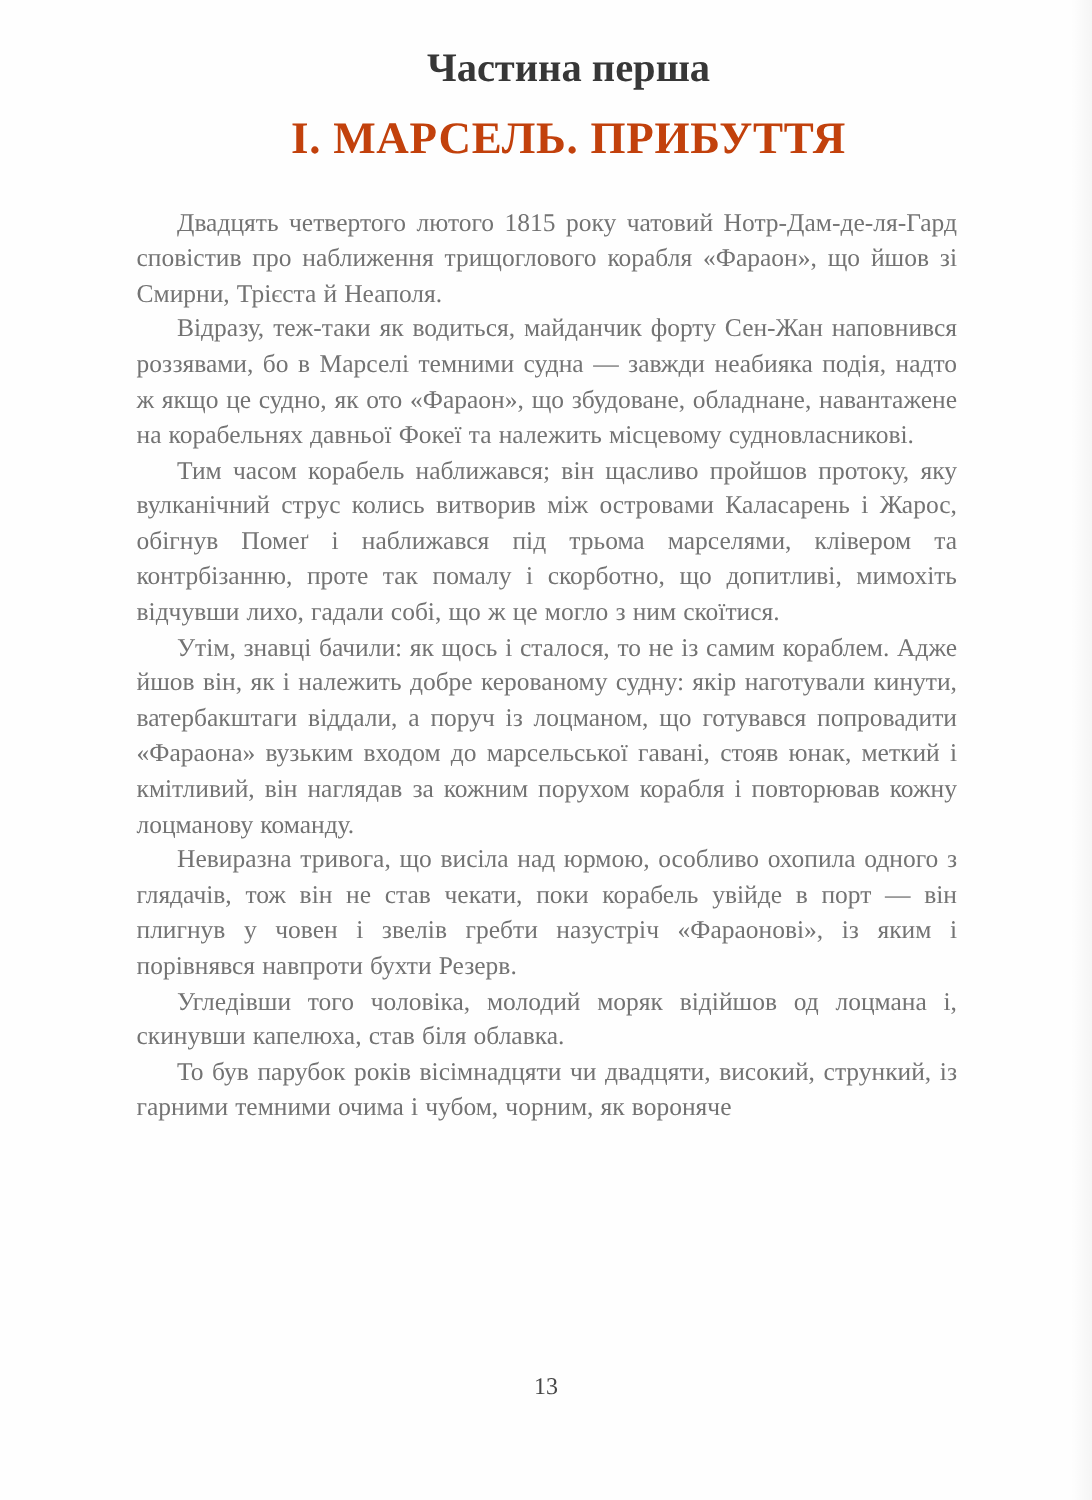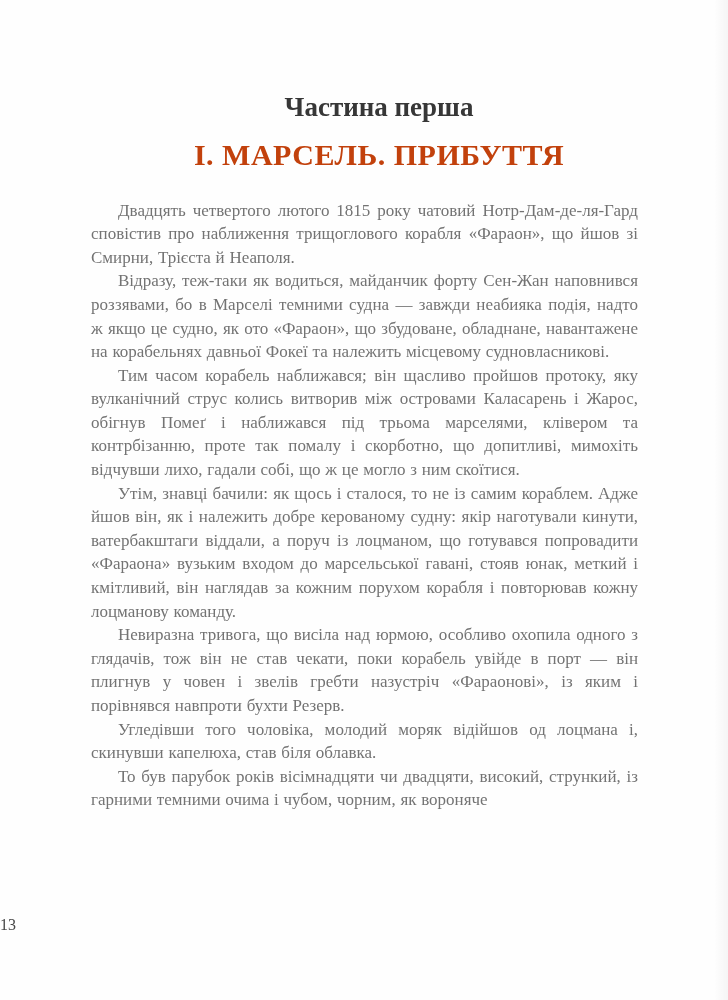--- a/index.html
+++ b/index.html
@@ -11,21 +11,21 @@
     position: relative;
     width: 728px;
     height: 1000px;
     background: #fefefe;
     font-family: "Liberation Serif", "DejaVu Serif", serif;
     color: #3c3c3c;
     overflow: hidden;
     box-sizing: border-box;
   }
   .page-header {
-    padding-top: 92px;
+    padding-top: 30px;
     text-align: center;
     margin-left: 30px;
   }
   .part-title {
     margin: 0;
     font-size: 27px;
     font-weight: 600;
     color: #373737;
     line-height: 1.15;
   }
@@ -47,21 +47,21 @@
   .body-text p {
     margin: 0;
     text-indent: 27px;
     word-spacing: 0.5px;
   }
   .page-footer {
     position: absolute;
     left: 0;
     right: 0;
     top: 916px;
-    text-align: left;
+    text-align: center;
     font-size: 16px;
     color: #474747;
   }
   .page-edge-shading {
     position: absolute;
     top: 0;
     right: 0;
     width: 14px;
     height: 100%;
     background: linear-gradient(to right, rgba(0,0,0,0), rgba(0,0,0,0.035));

